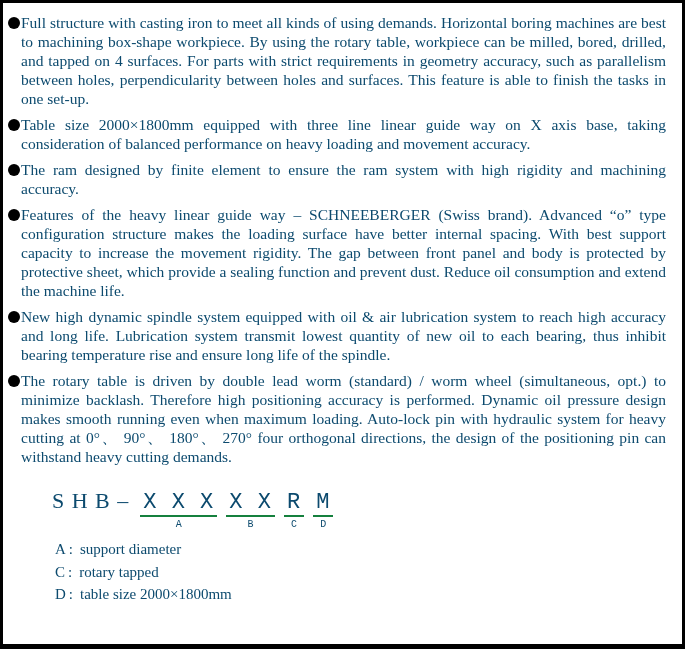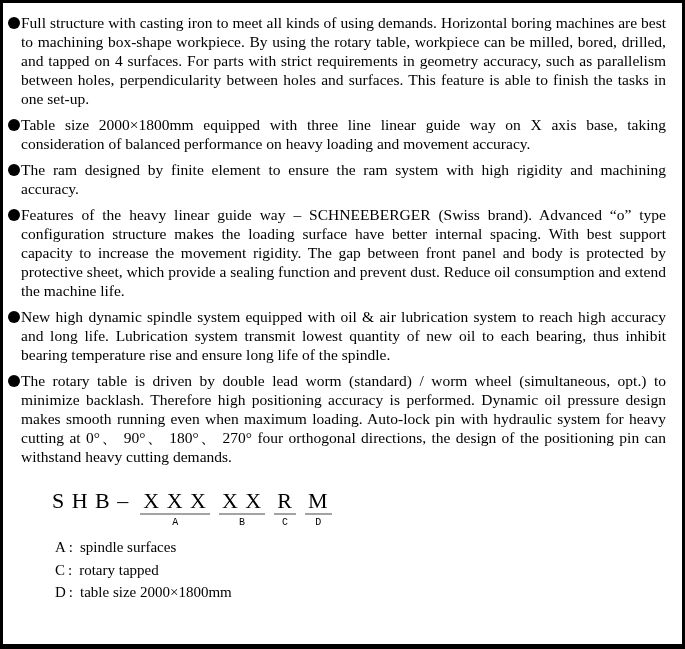--- a/index.html
+++ b/index.html
@@ -10,21 +10,21 @@
   .panel {
     box-sizing: border-box;
     width: 685px;
     height: 649px;
     background: #ffffff;
     border: 3px solid #000000;
     border-bottom-width: 5px;
     padding: 10px 16px 0 5px;
     overflow: hidden;
     font-family: "Liberation Serif", "DejaVu Serif", serif;
-    color: #000000;
+    color: #0c4a6e;
   }
   .bullet-item {
     position: relative;
     padding-left: 13px;
     font-size: 15.5px;
     line-height: 19px;
     margin: 0 0 7px 0;
     text-align: justify;
   }
   .dot {
@@ -49,24 +49,25 @@
     margin-top: 14px;
   }
   .code-group {
     display: inline-flex;
     flex-direction: column;
     align-items: center;
     margin-left: 9px;
   }
   .code-chars {
     display: block;
-    border-bottom: 2px solid #a3a3a3;
+    border-bottom: 2px solid #15803d;
     line-height: 1.05;
     padding: 0 3px 1px 3px;
     letter-spacing: 1px;
+    font-family: Liberation Mono, monospace;
   }
   .code-label {
     font-size: 10px;
     line-height: 1;
     margin-top: 3px;
     font-family: "Liberation Mono", "DejaVu Sans Mono", monospace;
   }
   .legend {
     margin: 8px 0 0 47px;
   }
@@ -125,21 +126,21 @@
       <span class="code-label">C</span>
     </span>
     <span class="code-group">
       <span class="code-chars">M</span>
       <span class="code-label">D</span>
     </span>
   </div>
 
   <div class="legend">
     <div class="legend-item">
-      <span>A</span><span class="legend-sep">:</span><span>spindle surfaces</span>
+      <span>A</span><span class="legend-sep">:</span><span>support diameter</span>
     </div>
     <div class="legend-item">
       <span>C</span><span class="legend-sep">:</span><span>rotary tapped</span>
     </div>
     <div class="legend-item">
       <span>D</span><span class="legend-sep">:</span><span>table size 2000×1800mm</span>
     </div>
   </div>
 
 </div>

